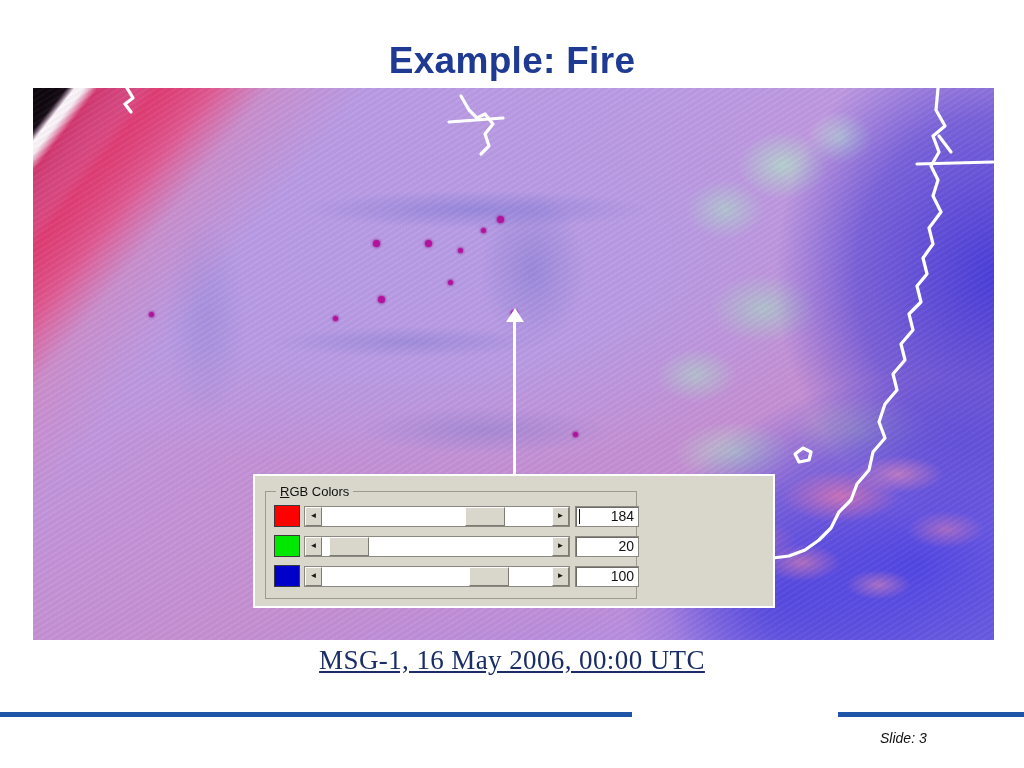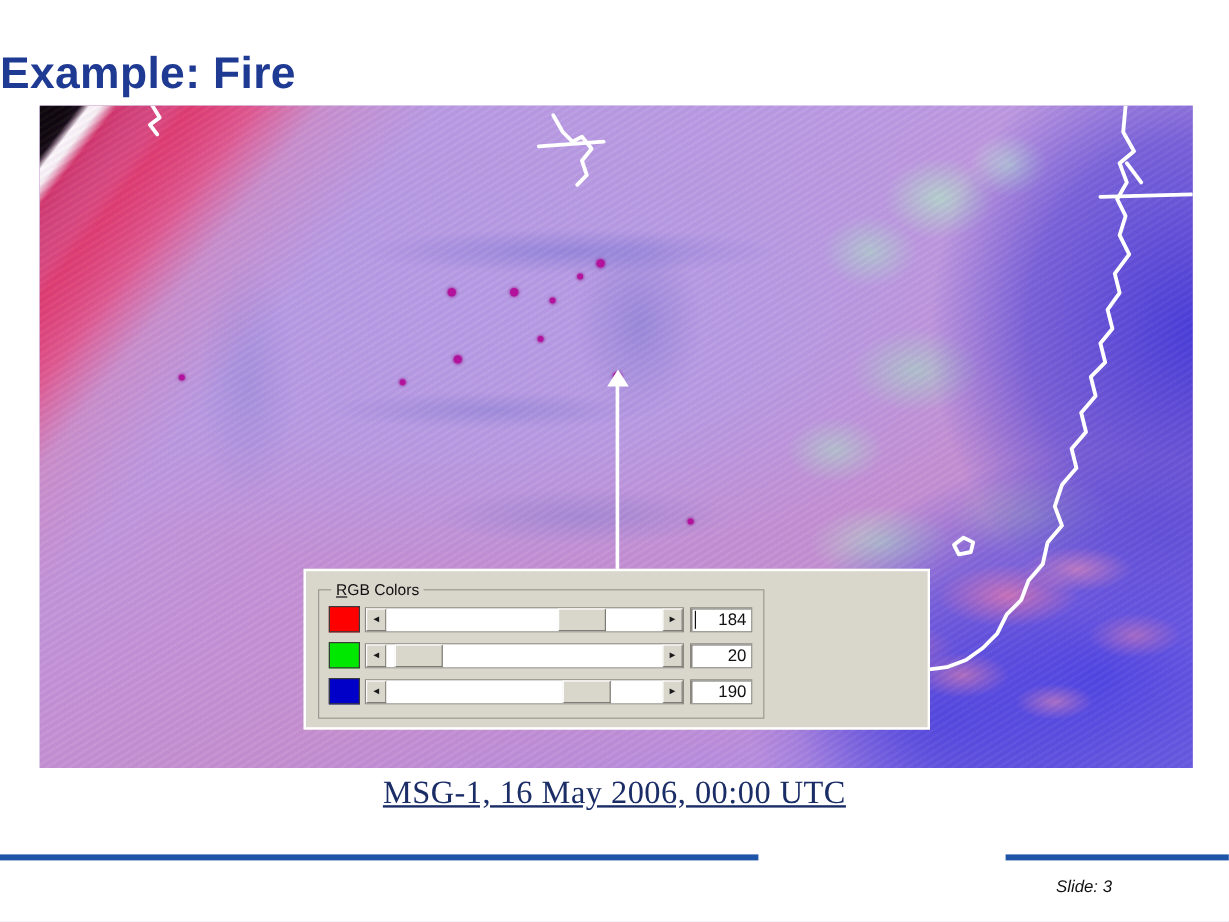--- a/index.html
+++ b/index.html
@@ -4,21 +4,21 @@
 <style>
   html,body{margin:0;padding:0;}
   body{
     width:1024px;height:768px;overflow:hidden;background:#ffffff;
     font-family:"Liberation Sans", sans-serif;position:relative;
   }
   .slide{position:absolute;inset:0;background:#fff;}
 
   
   .title{
-    position:absolute;left:0;top:40px;width:1024px;text-align:left;
+    position:absolute;left:0;top:40px;width:1024px;text-align:center;
     font-family:"Liberation Sans", sans-serif;
     font-size:37px;font-weight:bold;color:#1f3a93;letter-spacing:0.3px;
   }
 
   
   .sat-wrap{
     position:absolute;left:33px;top:88px;width:961px;height:552px;
     overflow:hidden;background:#b99ede;
   }
   .sat-img{position:absolute;inset:0;}
@@ -157,21 +157,21 @@
     box-sizing:border-box;display:flex;align-items:center;justify-content:center;
     font-size:8px;color:#1a1a1a;line-height:1;
   }
   .sb-track{position:relative;flex:1;background:#ffffff;}
   .sb-thumb{
     position:absolute;top:0;bottom:0;width:40px;background:#d9d6cc;
     border:1px solid #fcfcfc;border-right-color:#7d7b74;border-bottom-color:#7d7b74;
     box-sizing:border-box;
   }
   .numbox{
-    width:52px;height:21px;margin-left:5px;background:#ffffff;
+    width:64px;height:21px;margin-left:5px;background:#ffffff;
     border:1px solid #8a8880;box-sizing:border-box;
     box-shadow:inset 1px 1px 0 #6e6c66;
     display:flex;align-items:center;justify-content:flex-end;
     padding-right:4px;font-size:14px;color:#111;
     font-family:"Liberation Sans", sans-serif;
   }
   .numbox.caret{position:relative;}
   .numbox.caret::before{
     content:"";position:absolute;left:3px;top:2px;bottom:2px;width:1px;background:#111;
   }
@@ -290,21 +290,21 @@
 
       <div class="row" style="top:72px;">
         <div class="swatch" style="background:#0000c8"></div>
         <div class="sb">
           <div class="sb-btn">◄</div>
           <div class="sb-track">
             <div class="sb-thumb" style="left:64%"></div>
           </div>
           <div class="sb-btn">►</div>
         </div>
-        <div class="numbox">190</div>
+        <div class="numbox">100</div>
       </div>
     </div>
 
   </div>
 
   <div class="caption">MSG-1, 16 May 2006, 00:00 UTC</div>
 
   <div class="footer-line"></div>
   <div class="footer-line2"></div>
 

